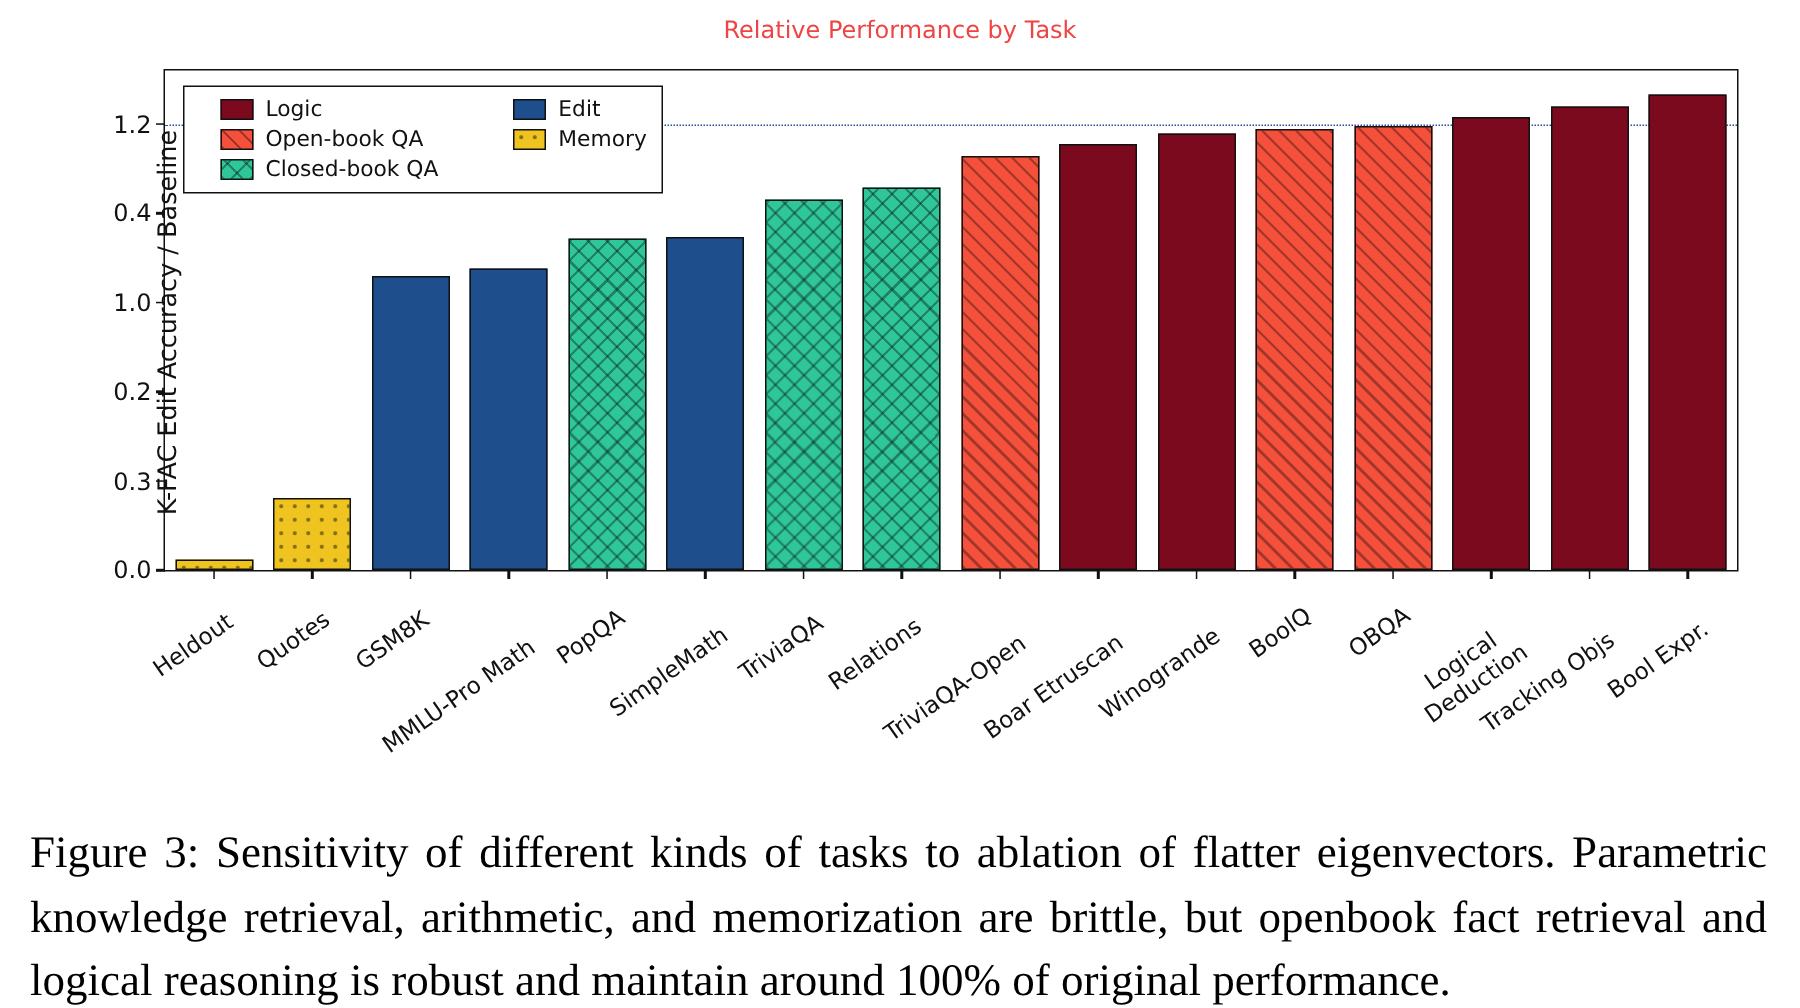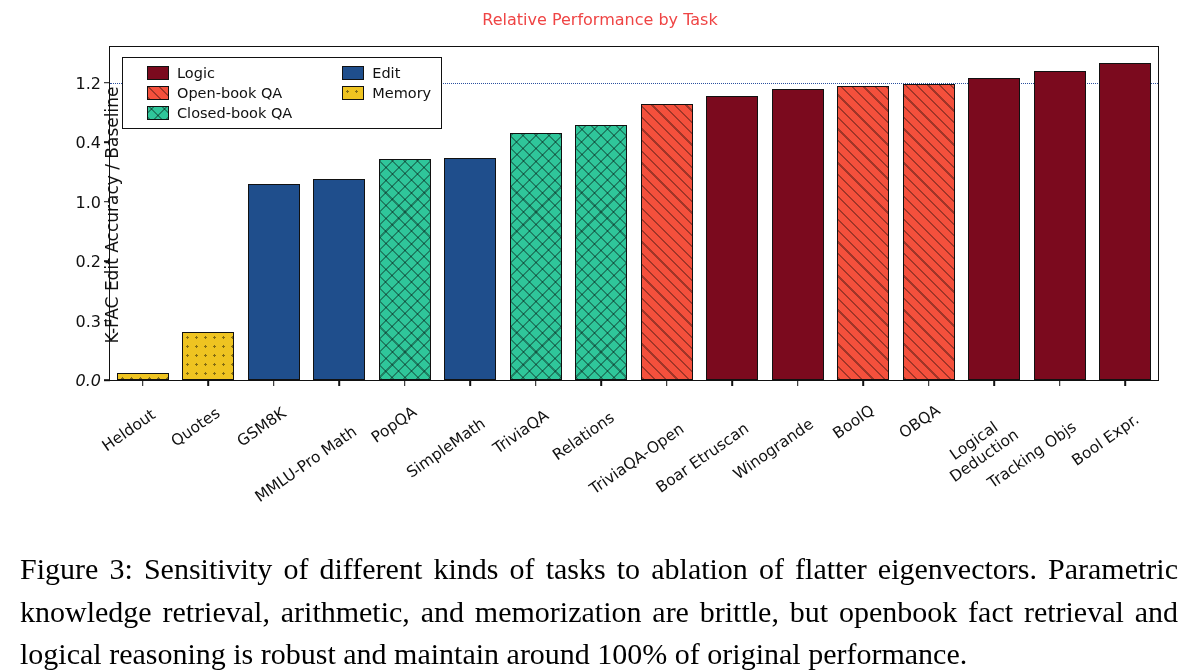--- a/index.html
+++ b/index.html
@@ -180,21 +180,21 @@
 
   <div id="figure">
 
     <div id="chart-title">Relative Performance by Task</div>
 
     <div id="plot-area">
 
       <div id="ylabel">K-FAC Edit Accuracy / Baseline</div>
 
       <div id="yticks">
-          <div class="ytick" style="top: 333px; font-style: italic;">0.0</div>
+          <div class="ytick" style="top: 333px;">0.0</div>
           <div class="ytick-mark" style="top: 333px;"></div>
           <div class="ytick" style="top: 273.536px;">0.3</div>
           <div class="ytick-mark" style="top: 273.536px;"></div>
           <div class="ytick" style="top: 214.071px;">0.2</div>
           <div class="ytick-mark" style="top: 214.071px;"></div>
           <div class="ytick" style="top: 154.607px;">1.0</div>
           <div class="ytick-mark" style="top: 154.607px;"></div>
           <div class="ytick" style="top: 95.1429px;">0.4</div>
           <div class="ytick-mark" style="top: 95.1429px;"></div>
           <div class="ytick" style="top: 35.6786px;">1.2</div>

